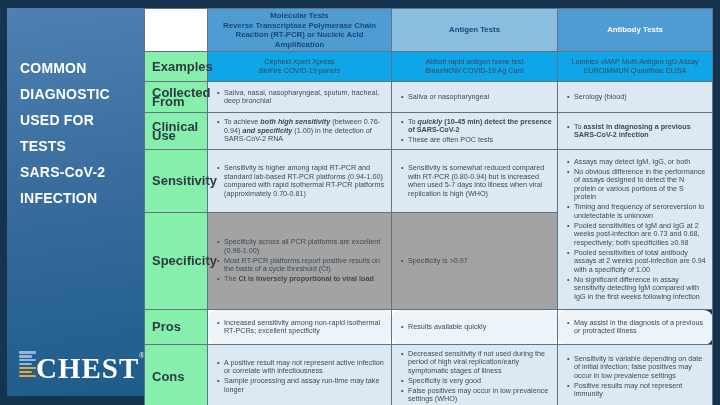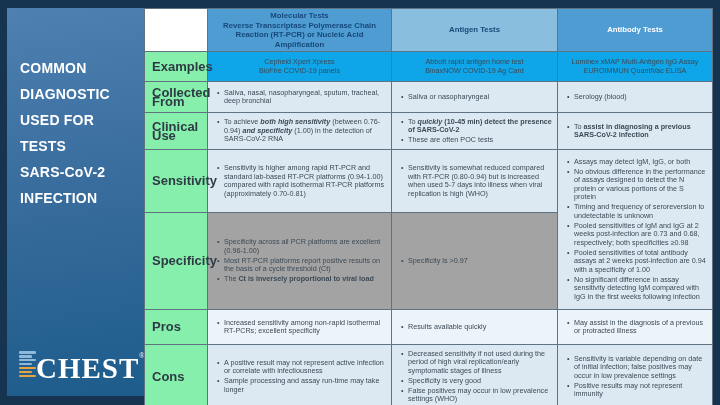--- a/index.html
+++ b/index.html
@@ -57,21 +57,21 @@
   td.cell ul{margin:0;padding:0;list-style:none;}
   td.cell li{position:relative;padding-left:8px;margin:1.5px 0;}
   td.cell li::before{content:"\2022";position:absolute;left:1px;top:0;color:#3c4a55;}
   td.center{text-align:center;padding:2px 4px;}
   
   tr.r-examples   td.cell{background:#0ea5e9;}
   tr.r-collected  td.cell{background:#dce9f3;}
   tr.r-clinical   td.cell{background:#dce9f3;}
   tr.r-sensitivity td.cell{background:#dce9f3;}
   tr.r-specificity td.cell{background:#a3a3a3;}
-  tr.r-pros       td.cell{background:#ecf3f9;}
+  tr.r-pros       td.cell{background:#ecf3f9;border-radius:9px;}
   tr.r-cons       td.cell{background:#dce9f3;}
   
   tr.r-examples>td{height:30px;}
   tr.r-collected>td{height:31px;}
   tr.r-clinical>td{height:37px;}
   tr.r-sensitivity>td{height:63px;}
   tr.r-specificity>td{height:97px;}
   tr.r-pros>td{height:35px;}
   tr.r-cons>td{height:56px;}
 </style>

